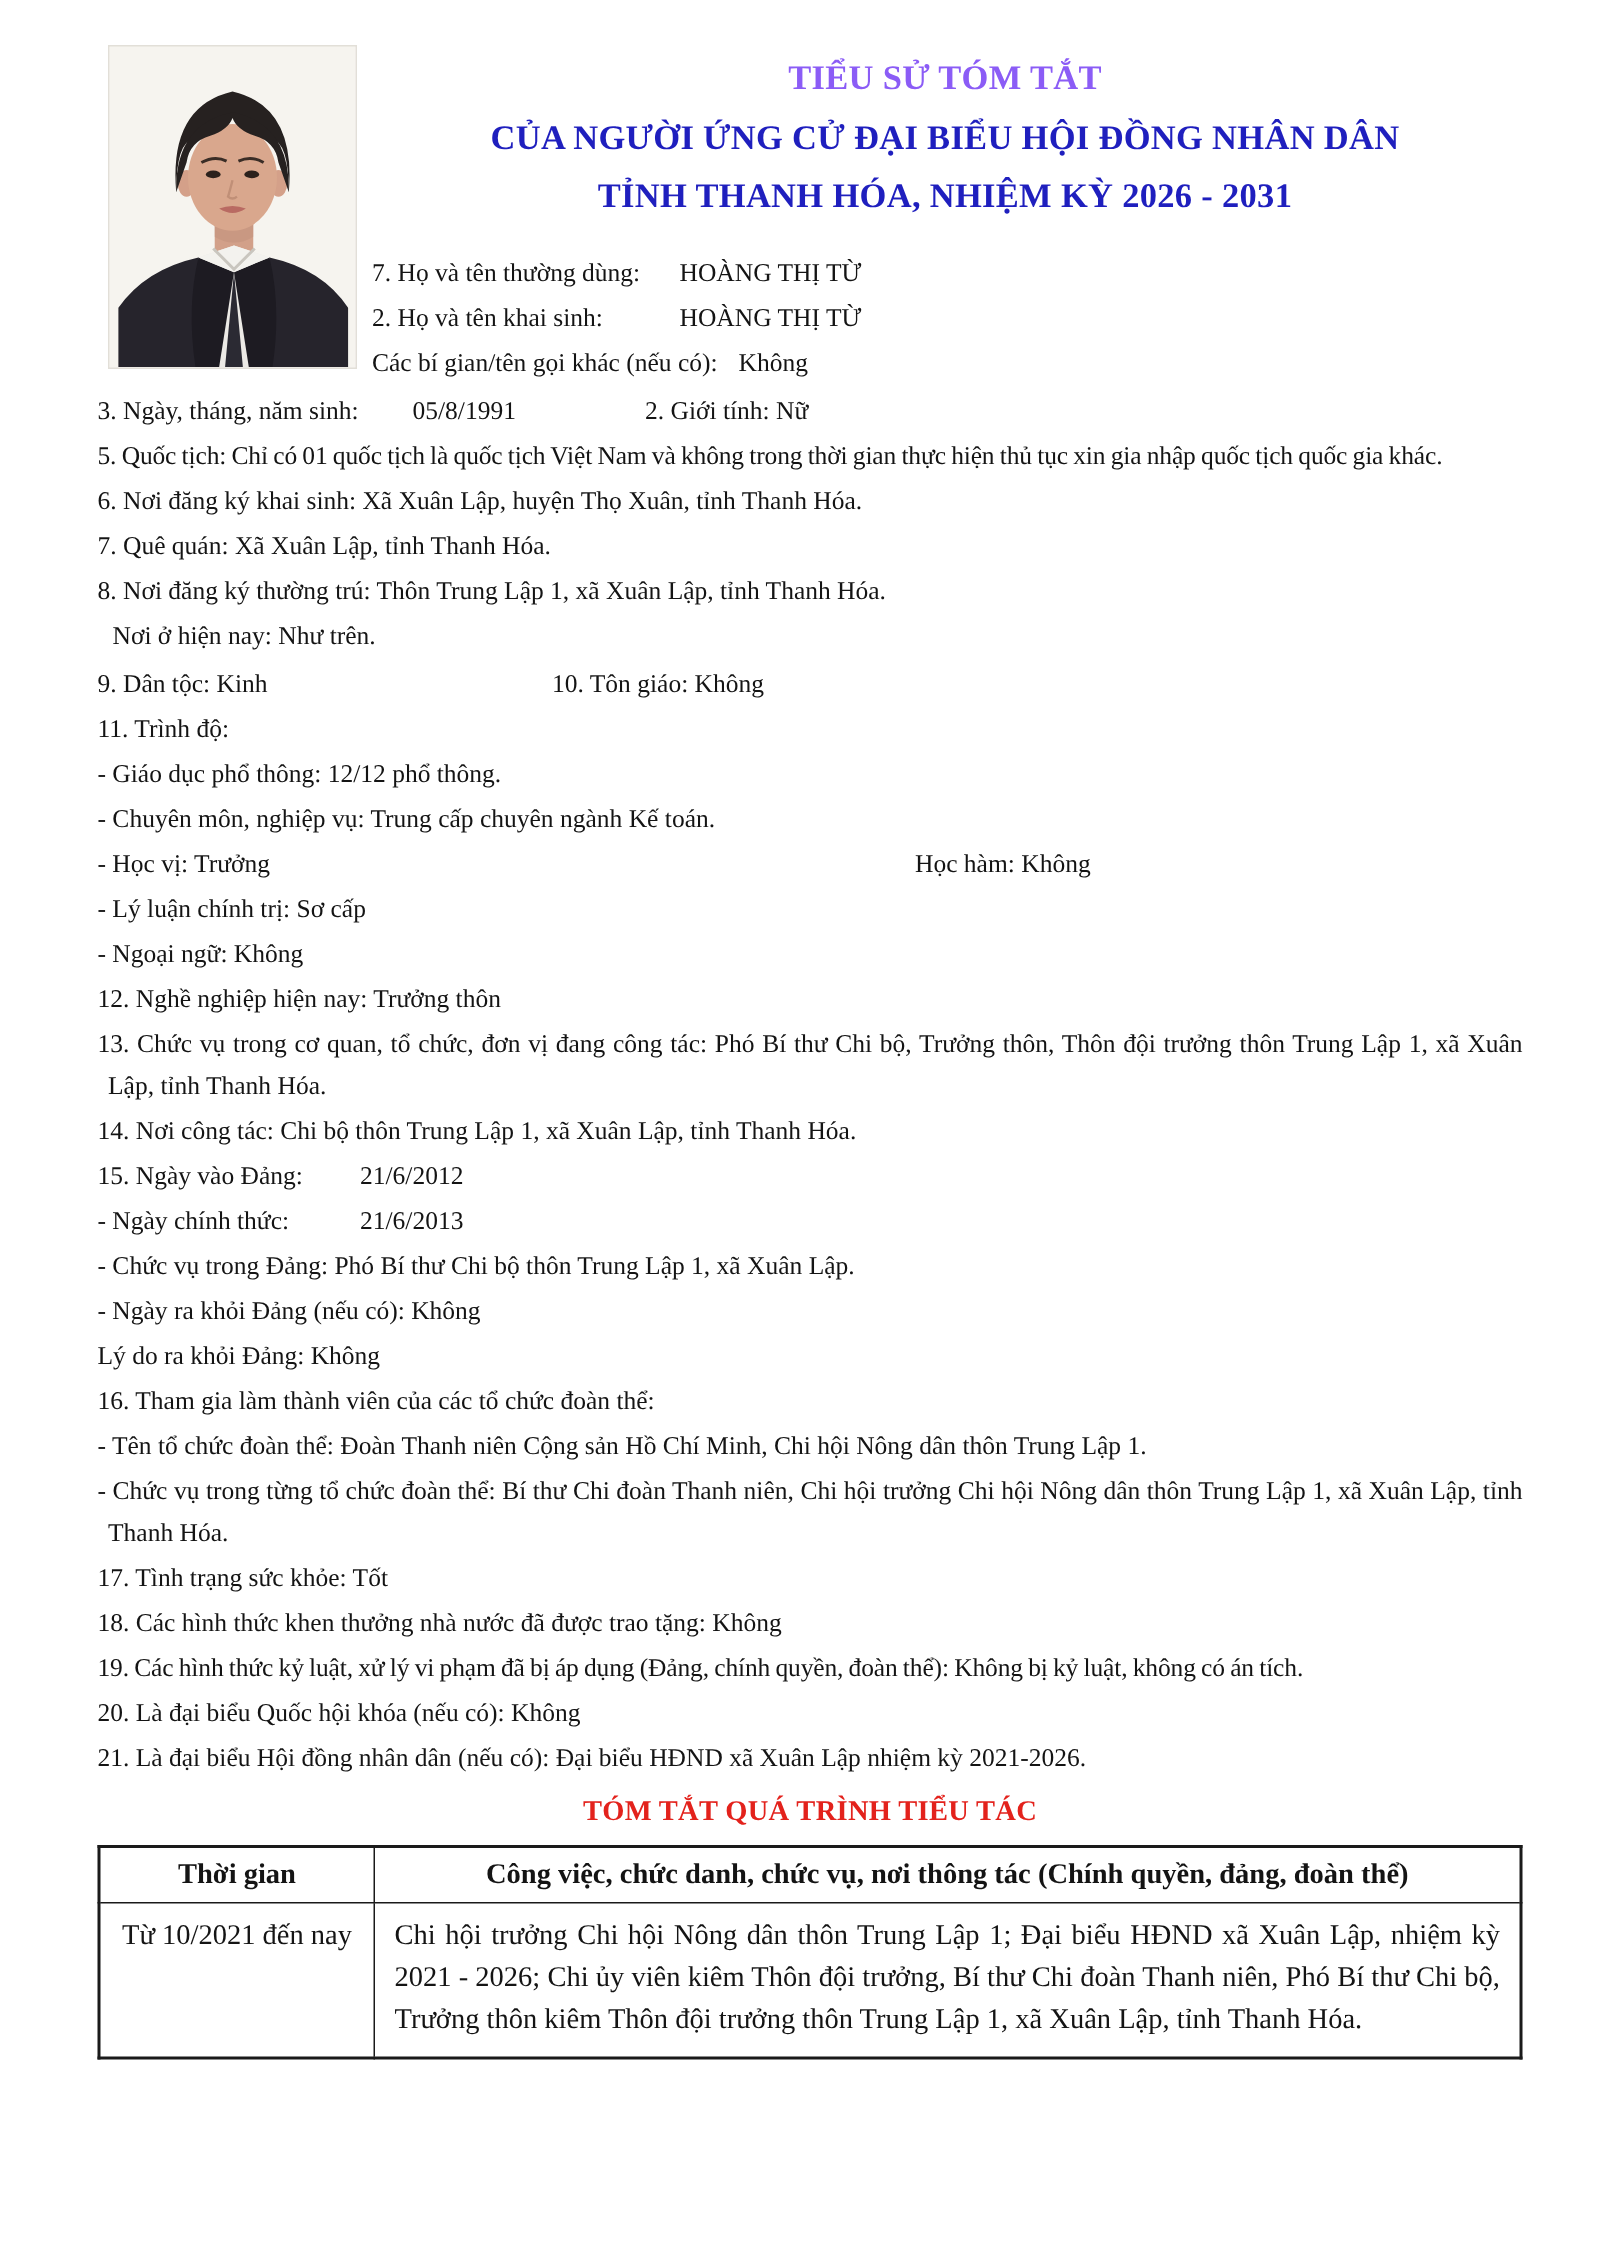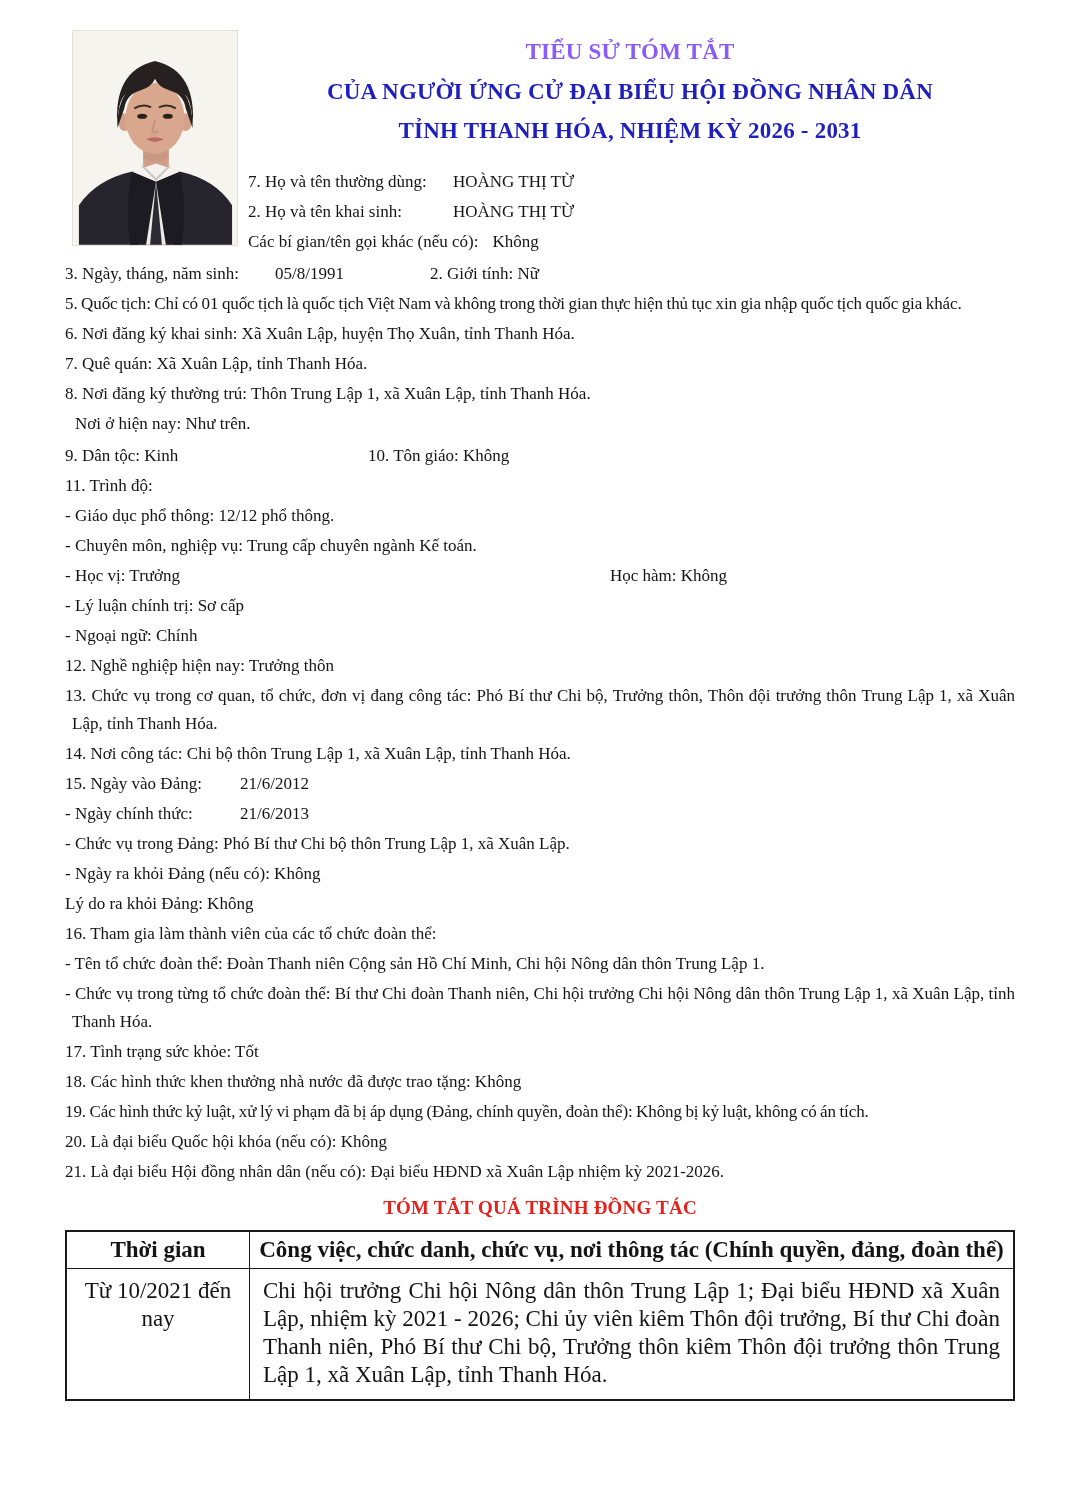--- a/index.html
+++ b/index.html
@@ -48,21 +48,21 @@
 
   
   .work-heading{
     margin:9px 0 0;text-align:center;font-size:19px;font-weight:bold;
     color:#e3221c;line-height:26px;letter-spacing:.2px;
   }
   table.work{
     width:950px;margin-top:9px;border-collapse:collapse;
     border:2px solid #1a1a1a;table-layout:fixed;
   }
-  table.work th,table.work td{border:1px solid #1a1a1a;font-size:23px;}
+  table.work th,table.work td{border:1px solid #1a1a1a;font-size:19px;}
   table.work th{font-weight:bold;padding:7px 6px;line-height:22px;text-align:center;}
   th.col-time{width:170px;}
   td.cell-time{text-align:center;vertical-align:top;padding:8px 4px;line-height:28px;}
   td.cell-detail{text-align:justify;vertical-align:top;padding:8px 13px 10px;line-height:28px;}
 </style>
 </head>
 <body>
 
 <div class="page">
 
@@ -125,21 +125,21 @@
     <p class="ln">8. Nơi đăng ký thường trú: Thôn Trung Lập 1, xã Xuân Lập, tỉnh Thanh Hóa.</p>
     <p class="ln indent10">Nơi ở hiện nay: Như trên.</p>
 
     <p class="ln mt4"><span class="ib w303">9. Dân tộc: Kinh</span><span>10. Tôn giáo: Không</span></p>
 
     <p class="ln">11. Trình độ:</p>
     <p class="ln">- Giáo dục phổ thông: 12/12 phổ thông.</p>
     <p class="ln">- Chuyên môn, nghiệp vụ: Trung cấp chuyên ngành Kế toán.</p>
     <p class="ln"><span class="ib w545">- Học vị: Trưởng</span><span>Học hàm: Không</span></p>
     <p class="ln">- Lý luận chính trị: Sơ cấp</p>
-    <p class="ln">- Ngoại ngữ: Chính</p>
+    <p class="ln">- Ngoại ngữ: Không</p>
 
     <p class="ln">12. Nghề nghiệp hiện nay: Trưởng thôn</p>
     <p class="ln hang">13. Chức vụ trong cơ quan, tổ chức, đơn vị đang công tác: Phó Bí thư Chi bộ, Trưởng thôn, Thôn đội trưởng thôn Trung Lập 1, xã Xuân Lập, tỉnh Thanh Hóa.</p>
     <p class="ln">14. Nơi công tác: Chi bộ thôn Trung Lập 1, xã Xuân Lập, tỉnh Thanh Hóa.</p>
 
     <p class="ln"><span class="ib w175">15. Ngày vào Đảng:</span><span>21/6/2012</span></p>
     <p class="ln"><span class="ib w175">- Ngày chính thức:</span><span>21/6/2013</span></p>
     <p class="ln">- Chức vụ trong Đảng: Phó Bí thư Chi bộ thôn Trung Lập 1, xã Xuân Lập.</p>
     <p class="ln">- Ngày ra khỏi Đảng (nếu có): Không</p>
     <p class="ln">Lý do ra khỏi Đảng: Không</p>
@@ -147,21 +147,21 @@
     <p class="ln">16. Tham gia làm thành viên của các tổ chức đoàn thể:</p>
     <p class="ln">- Tên tổ chức đoàn thể: Đoàn Thanh niên Cộng sản Hồ Chí Minh, Chi hội Nông dân thôn Trung Lập 1.</p>
     <p class="ln hang">- Chức vụ trong từng tổ chức đoàn thể: Bí thư Chi đoàn Thanh niên, Chi hội trưởng Chi hội Nông dân thôn Trung Lập 1, xã Xuân Lập, tỉnh Thanh Hóa.</p>
 
     <p class="ln">17. Tình trạng sức khỏe: Tốt</p>
     <p class="ln">18. Các hình thức khen thưởng nhà nước đã được trao tặng: Không</p>
     <p class="ln tight">19. Các hình thức kỷ luật, xử lý vi phạm đã bị áp dụng (Đảng, chính quyền, đoàn thể): Không bị kỷ luật, không có án tích.</p>
     <p class="ln">20. Là đại biểu Quốc hội khóa (nếu có): Không</p>
     <p class="ln">21. Là đại biểu Hội đồng nhân dân (nếu có): Đại biểu HĐND xã Xuân Lập nhiệm kỳ 2021-2026.</p>
 
-    <h3 class="work-heading">TÓM TẮT QUÁ TRÌNH ĐỒNG TÁC</h3>
+    <h3 class="work-heading">TÓM TẮT QUÁ TRÌNH TIỂU TÁC</h3>
 
     <table class="work">
       <thead>
         <tr>
           <th class="col-time">Thời gian</th>
           <th class="col-detail">Công việc, chức danh, chức vụ, nơi thông tác (Chính quyền, đảng, đoàn thể)</th>
         </tr>
       </thead>
       <tbody>
         <tr>

